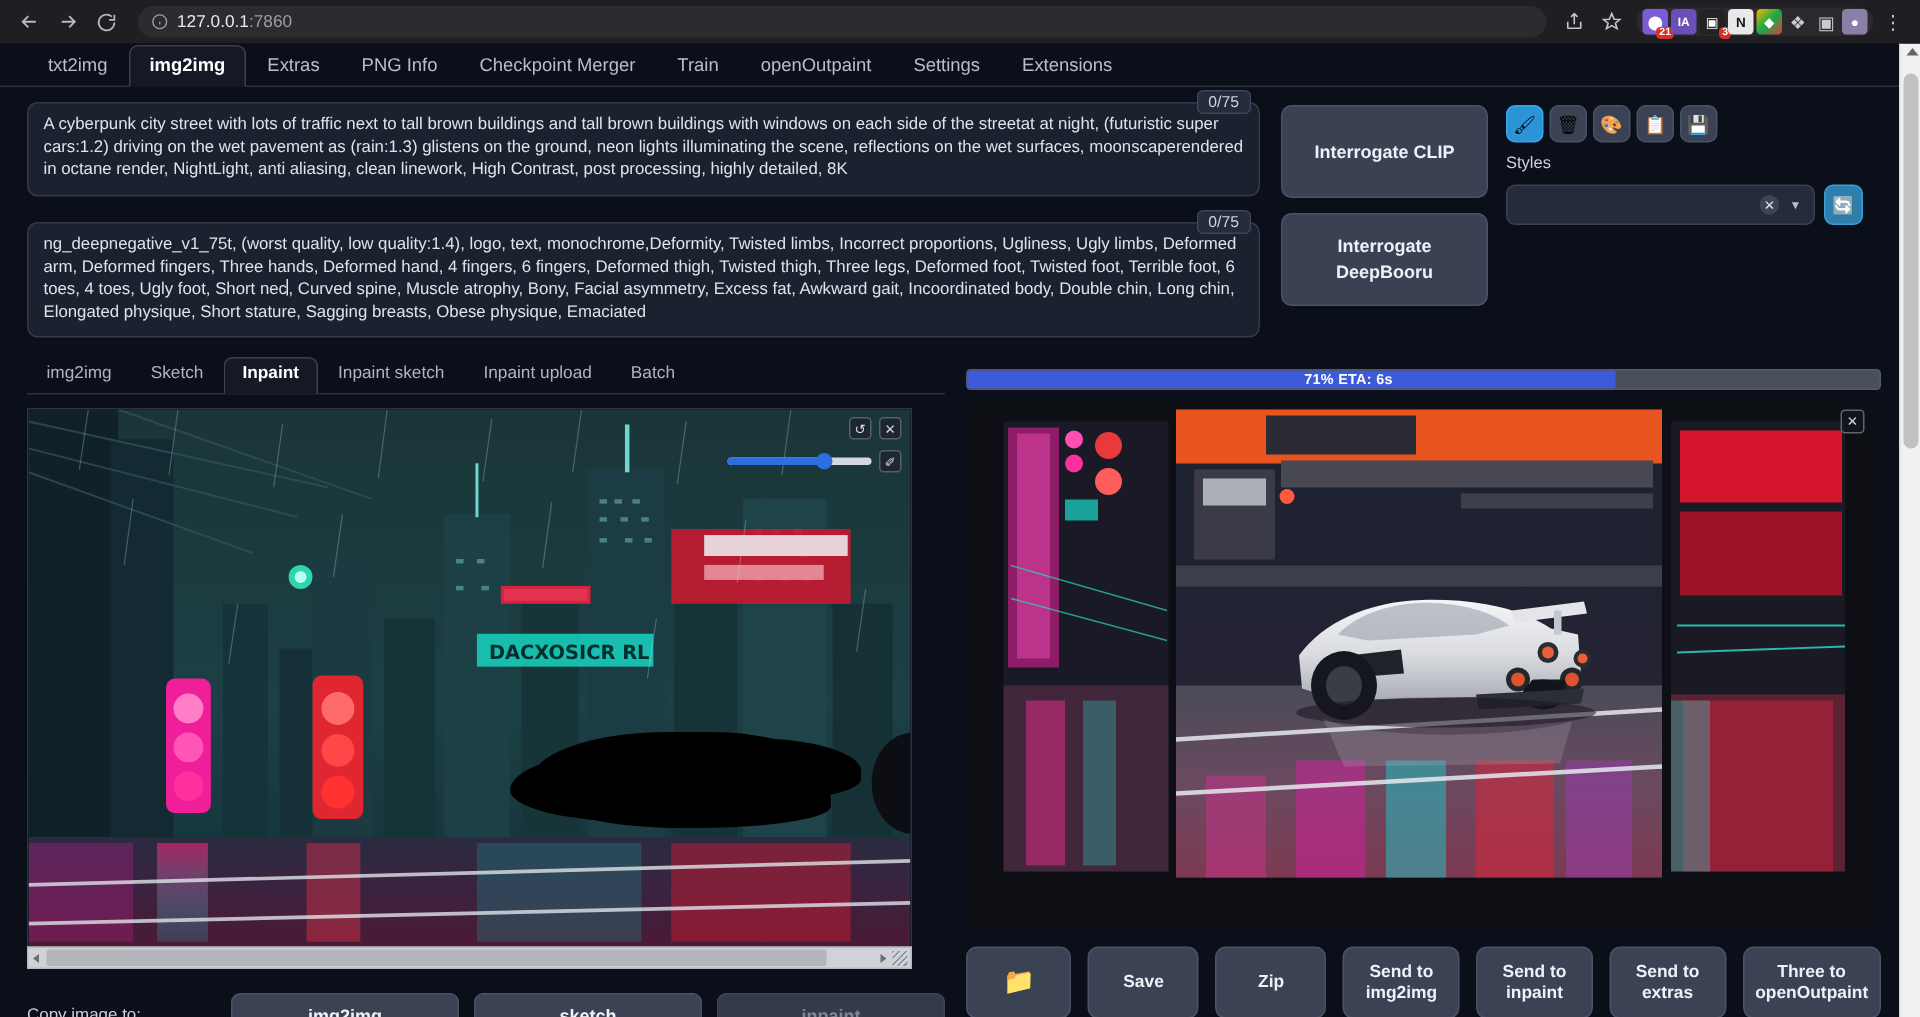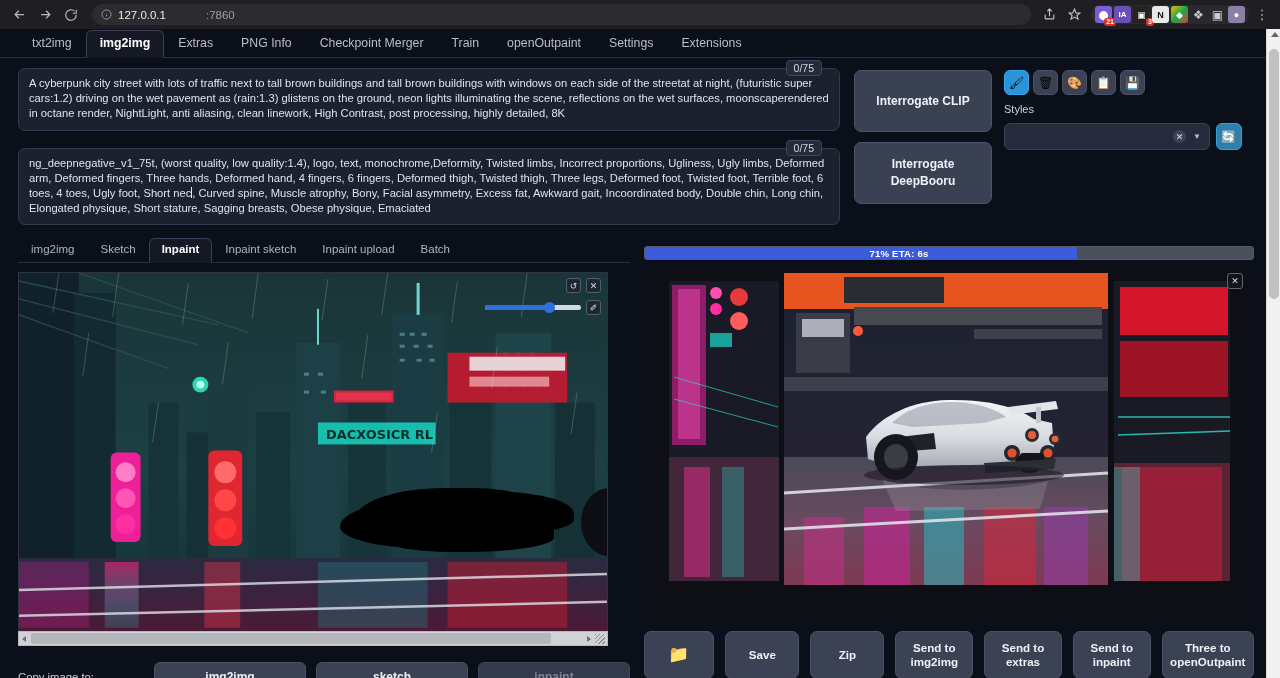--- a/index.html
+++ b/index.html
@@ -21,21 +21,21 @@
   }
   .nav-btn svg { display: block; }
   .omnibox {
     flex: 1 1 auto; height: 21px; margin: 0 6px 0 8px;
     background: #2c2c30; border-radius: 11px;
     display: flex; align-items: center; padding: 0 9px;
     color: #d8d9db; font-size: 11.5px; gap: 6px; max-width: 1000px;
   }
   .omnibox .info-ic { width: 11px; height: 11px; color: #9aa0a6; flex:0 0 auto;}
   .url-host { color: #e8eaed; }
-  .url-rest { color: #9aa0a6; margin-left: 40px; }
+  .url-rest { color: #9aa0a6; }
   .chrome-right { display: flex; align-items: center; gap: 1px; flex: 0 0 auto; }
   .ic-btn {
     width: 24px; height: 24px; display: flex; align-items: center; justify-content: center;
     color: #c3c5c9; font-size: 13px; position: relative; border-radius: 4px;
   }
   .ext-group {
     display: flex; align-items: center; gap: 2px; background: #2a2a2e;
     border-radius: 12px; padding: 1px 4px; margin-left: 4px;
   }
   .ext-ic { width: 17px; height: 17px; border-radius: 3px; position: relative;
@@ -74,21 +74,21 @@
     color: #fff; font-weight: bold; background: #141925;
     border-color: #3a4052; border-bottom: 1px solid #141925; margin-bottom: -1px;
   }
 
   
   .prompt-wrap { position: relative; padding: 10px 18px 0 18px; }
   .prompt-row { display: flex; gap: 14px; align-items: flex-start; }
   .prompt-col { width: 822px; flex: 0 0 auto; position: relative; }
 
   .token-counter {
-    position: absolute; right: 18px; top: -8px; z-index: 5;
+    position: absolute; right: 6px; top: -8px; z-index: 5;
     background: #252b3a; border: 1px solid #3e455a; color: #cfd4e0;
     font-size: 10.5px; padding: 1px 7px; border-radius: 4px;
   }
   .prompt-box {
     background: #1c2130; border: 1px solid #333a4d; border-radius: 7px;
     padding: 7px 10px 8px; color: #dfe3ec; font-size: 11.2px; line-height: 15.2px;
     min-height: 60px; position: relative;
   }
   .prompt-box.neg { min-height: 62px; }
   .neg-wrap { position: relative; margin-top: 17px; }
@@ -623,22 +623,22 @@
             </g>
           </svg>
           <div class="preview-close">✕</div>
         </div>
 
         <div class="result-row">
           <div class="res-btn" id="res-folder">📁</div>
           <div class="res-btn" id="res-save">Save</div>
           <div class="res-btn" id="res-zip">Zip</div>
           <div class="res-btn res-send">Send to img2img</div>
+          <div class="res-btn res-send">Send to inpaint</div>
           <div class="res-btn res-send">Send to extras</div>
-          <div class="res-btn res-send">Send to inpaint</div>
           <div class="res-btn" id="res-openoutpaint">Three to openOutpaint</div>
         </div>
       </div>
     </div>
   </div>
 
   <div class="vscroll">
     <span class="arrow-up"></span>
     <div class="thumb"></div>
   </div>

